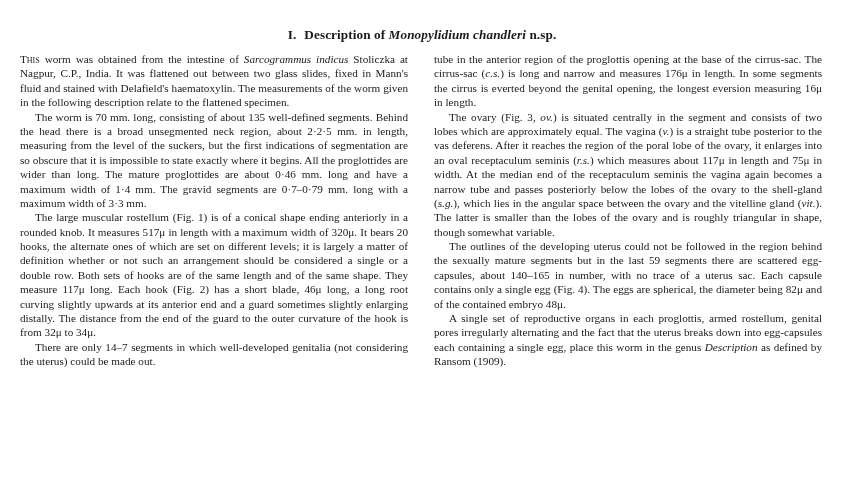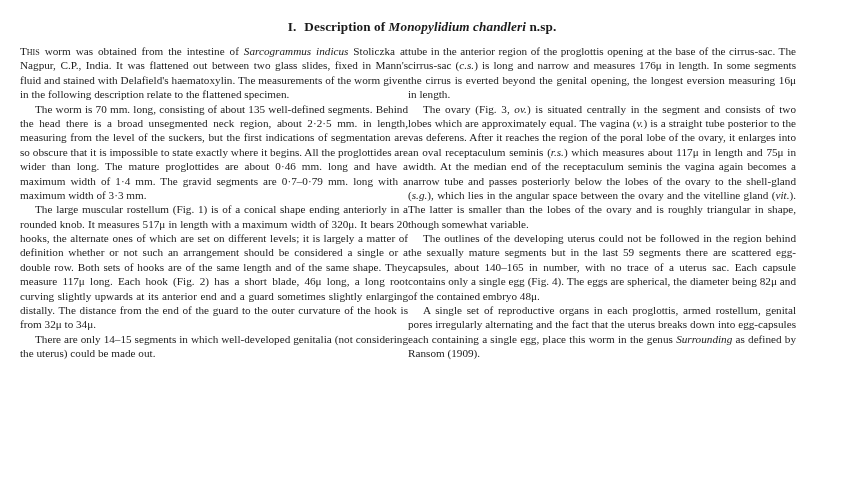--- a/index.html
+++ b/index.html
@@ -12,36 +12,37 @@
     background: #ffffff;
     font-family: "Liberation Serif", serif;
     color: #1a1a1a;
     overflow: hidden;
   }
   .page {
     width: 842px;
     height: 482px;
     position: relative;
     box-sizing: border-box;
-    padding: 17px 18px 6px 20px;
+    padding: 25px 18px 6px 20px;
   }
   .title {
     text-align: center;
     font-size: 13.2px;
     margin: 2px 0 9px 0;
     letter-spacing: 0.1px;
   }
   .title .num {
     margin-right: 8px;
   }
   .title .sp {
     font-style: italic;
   }
   .columns {
     display: flex;
+    gap: 26px;
     align-items: flex-start;
   }
   .col {
     width: 388px;
     font-size: 11.2px;
     line-height: 1.285;
     text-align: justify;
     text-justify: inter-word;
   }
   p {
@@ -67,24 +68,24 @@
   <h1 class="title">
     <span class="num">I.</span><span>Description of </span><span class="sp">Monopylidium chandleri</span><span> n.sp.</span>
   </h1>
 
   <div class="columns">
 
     <div class="col">
       <p class="noindent"><span class="smallcaps">This</span> worm was obtained from the intestine of <i>Sarcogrammus indicus</i> Stoliczka at Nagpur, C.P., India. It was flattened out between two glass slides, fixed in Mann's fluid and stained with Delafield's haematoxylin. The measurements of the worm given in the following description relate to the flattened specimen.</p>
       <p>The worm is 70 mm. long, consisting of about 135 well-defined segments. Behind the head there is a broad unsegmented neck region, about 2·2·5 mm. in length, measuring from the level of the suckers, but the first indications of segmentation are so obscure that it is impossible to state exactly where it begins. All the proglottides are wider than long. The mature proglottides are about 0·46 mm. long and have a maximum width of 1·4 mm. The gravid segments are 0·7–0·79 mm. long with a maximum width of 3·3 mm.</p>
       <p>The large muscular rostellum (Fig. 1) is of a conical shape ending anteriorly in a rounded knob. It measures 517μ in length with a maximum width of 320μ. It bears 20 hooks, the alternate ones of which are set on different levels; it is largely a matter of definition whether or not such an arrangement should be considered a single or a double row. Both sets of hooks are of the same length and of the same shape. They measure 117μ long. Each hook (Fig. 2) has a short blade, 46μ long, a long root curving slightly upwards at its anterior end and a guard sometimes slightly enlarging distally. The distance from the end of the guard to the outer curvature of the hook is from 32μ to 34μ.</p>
-      <p>There are only 14–15 segments in which well-developed genitalia (not considering the uterus) could be made out.</p>
+      <p>There are only 14–7 segments in which well-developed genitalia (not considering the uterus) could be made out.</p>
     </div>
 
     <div class="col">
       <p class="noindent">tube in the anterior region of the proglottis opening at the base of the cirrus-sac. The cirrus-sac (<i>c.s.</i>) is long and narrow and measures 176μ in length. In some segments the cirrus is everted beyond the genital opening, the longest eversion measuring 16μ in length.</p>
       <p>The ovary (Fig. 3, <i>ov.</i>) is situated centrally in the segment and consists of two lobes which are approximately equal. The vagina (<i>v.</i>) is a straight tube posterior to the vas deferens. After it reaches the region of the poral lobe of the ovary, it enlarges into an oval receptaculum seminis (<i>r.s.</i>) which measures about 117μ in length and 75μ in width. At the median end of the receptaculum seminis the vagina again becomes a narrow tube and passes posteriorly below the lobes of the ovary to the shell-gland (<i>s.g.</i>), which lies in the angular space between the ovary and the vitelline gland (<i>vit.</i>). The latter is smaller than the lobes of the ovary and is roughly triangular in shape, though somewhat variable.</p>
       <p>The outlines of the developing uterus could not be followed in the region behind the sexually mature segments but in the last 59 segments there are scattered egg-capsules, about 140–165 in number, with no trace of a uterus sac. Each capsule contains only a single egg (Fig. 4). The eggs are spherical, the diameter being 82μ and of the contained embryo 48μ.</p>
-      <p>A single set of reproductive organs in each proglottis, armed rostellum, genital pores irregularly alternating and the fact that the uterus breaks down into egg-capsules each containing a single egg, place this worm in the genus <i>Surrounding</i> as defined by Ransom (1909).</p>
+      <p>A single set of reproductive organs in each proglottis, armed rostellum, genital pores irregularly alternating and the fact that the uterus breaks down into egg-capsules each containing a single egg, place this worm in the genus <i>Description</i> as defined by Ransom (1909).</p>
     </div>
 
   </div>
 </div>
 
 </body></html>

